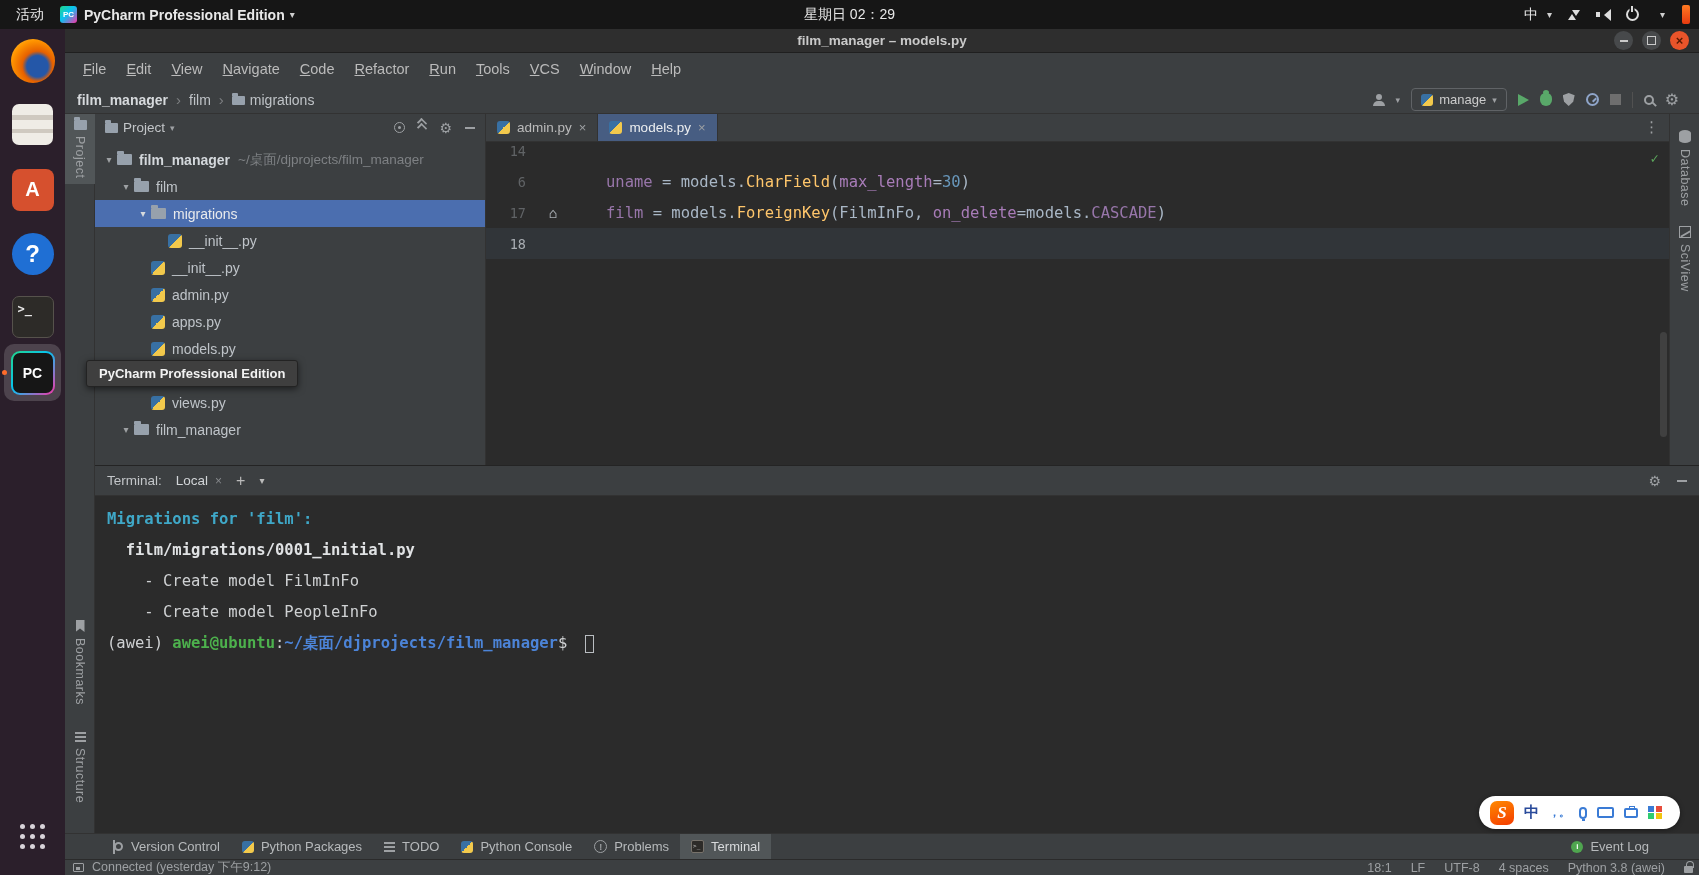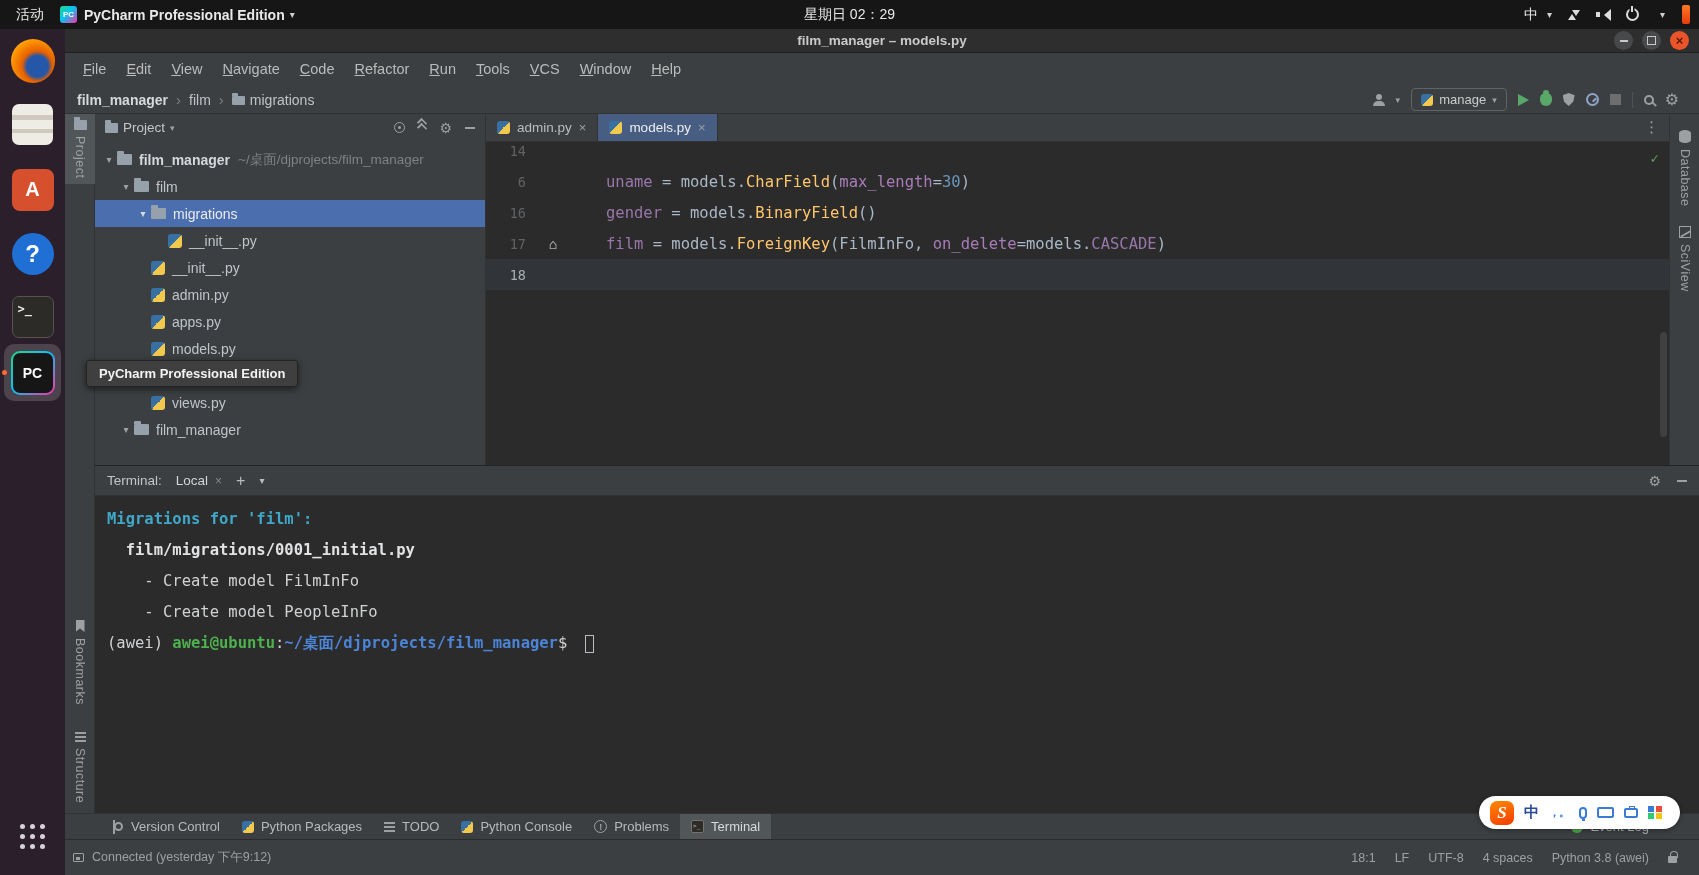--- a/index.html
+++ b/index.html
@@ -160,21 +160,21 @@
 .tb-item{display:flex;align-items:center;gap:7px;padding:0 11px;height:26px}
 .tb-item.active{background:#515658;color:#d8dadc}
 .i-branch{width:12px;height:14px;position:relative}
 .i-branch::before{content:'';position:absolute;left:1px;top:0;width:2px;height:14px;background:#9da0a3}
 .i-branch::after{content:'';position:absolute;right:1px;top:2px;width:5px;height:5px;border-radius:50%;border:2px solid #9da0a3}
 .i-todo{width:11px;height:2px;background:#9da0a3;box-shadow:0 4px 0 #9da0a3,0 8px 0 #9da0a3;margin-bottom:8px}
 .i-warn{width:13px;height:13px;border-radius:50%;border:1.5px solid #9da0a3;color:#9da0a3;font-size:9px;font-weight:bold;display:flex;align-items:center;justify-content:center}
 .i-termicon{width:13px;height:13px;background:#2d2b28;border:1px solid #77726b;border-radius:2px;color:#cfcfcf;font-size:6px;font-family:"DejaVu Sans Mono",monospace;display:flex;align-items:flex-start;padding:1px}
 .tb-right{margin-left:auto;display:flex;align-items:center;gap:7px;padding-right:50px}
 .i-eventlog{width:12px;height:12px;border-radius:50%;background:#4fa54f;color:#fff;font-size:8px;font-weight:bold;display:flex;align-items:center;justify-content:center}
-.statusbar{height:36px;background:#3c3f41;border-top:1px solid #2b2b2b;display:flex;align-items:center;padding:0 20px 0 8px;font-size:12.5px;color:#9da0a3;flex:none}
+.statusbar{height:16px;background:#3c3f41;border-top:1px solid #2b2b2b;display:flex;align-items:center;padding:0 4px 0 8px;font-size:12.5px;color:#9da0a3;flex:none}
 .sb-left{display:flex;align-items:center;gap:8px}
 .i-monitor{width:11px;height:9px;border:1.5px solid #9da0a3;border-radius:1px;position:relative}
 .i-monitor::after{content:'';position:absolute;left:2px;bottom:1px;width:4px;height:3px;background:#9da0a3}
 .sb-right{margin-left:auto;display:flex;align-items:center;gap:19px;padding-right:2px}
 .i-lock{width:9px;height:7px;background:#9da0a3;border-radius:1px;position:relative;margin-top:4px}
 .i-lock::before{content:'';position:absolute;top:-5px;left:1.5px;width:6px;height:6px;border:1.5px solid #9da0a3;border-bottom:none;border-radius:4px 4px 0 0}
 
 
 .tooltip{position:absolute;left:86px;top:360px;background:#3f3f3f;border:1px solid #232323;color:#f2f2f2;font-size:13px;font-weight:600;padding:5px 12px;border-radius:3px;z-index:60;box-shadow:0 2px 7px rgba(0,0,0,.55)}
 
@@ -408,25 +408,20 @@
               <div class="crow">
                   <span class="gnum">14</span>
                   <span class="gico"></span>
                 </div>
               <div class="crow">
                   <span class="gnum">6</span>
                   <span class="gico"></span>
                   <div class="cline"><span class="tk-a">uname</span><span> = </span><span>models</span><span>.</span><span class="tk-f">CharField</span><span>(</span><span class="tk-k">max_length</span><span>=</span><span class="tk-n">30</span><span>)</span></div>
                 </div>
               <div class="crow">
-                  <span class="gnum">16</span>
-                  <span class="gico"></span>
-                  <div class="cline"><span class="tk-a">gender</span><span> = </span><span>models</span><span>.</span><span class="tk-f">BinaryField</span><span>()</span></div>
-                </div>
-              <div class="crow">
                   <span class="gnum">17</span>
                   <span class="gico">⌂</span>
                   <div class="cline"><span class="tk-a">film</span><span> = </span><span>models</span><span>.</span><span class="tk-f">ForeignKey</span><span>(</span><span>FilmInFo</span><span>, </span><span class="tk-k">on_delete</span><span>=</span><span>models</span><span>.</span><span class="tk-a">CASCADE</span><span>)</span></div>
                 </div>
               <div class="crow caret">
                   <span class="gnum cur">18</span>
                   <span class="gico"></span>
                   <div class="cline"></div>
                 </div>
             </div>

